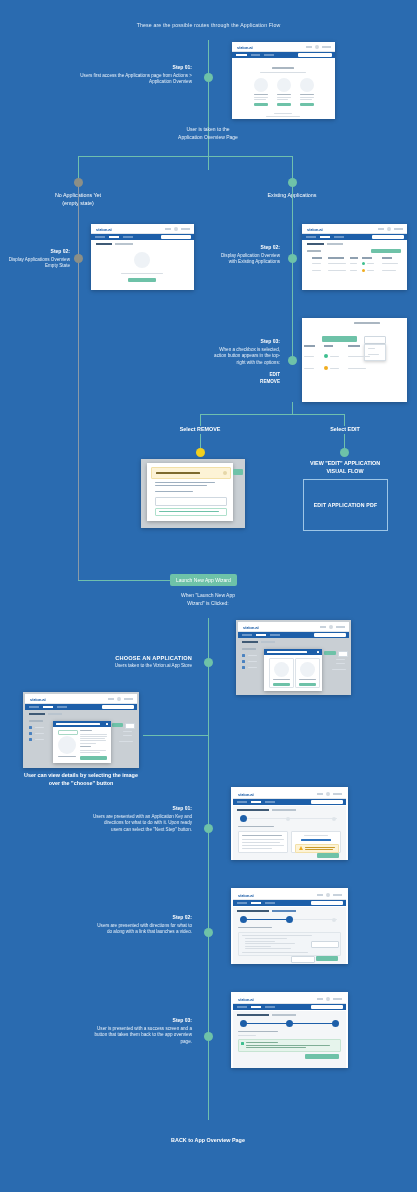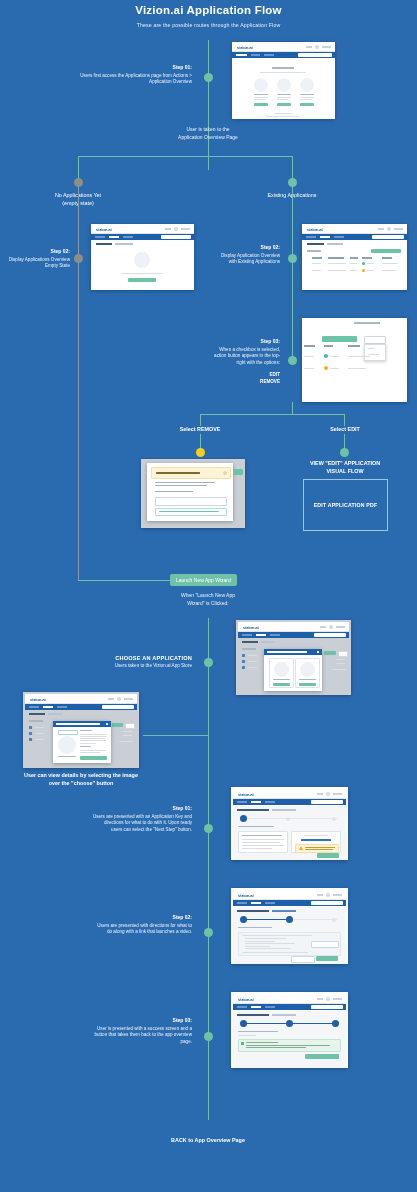--- a/index.html
+++ b/index.html
@@ -92,21 +92,20 @@
   .succ{position:absolute;background:#e6f4ec;border:1px solid #c6e4d2;border-radius:1px;}
   .dropdown{position:absolute;background:#ffffff;border:1px solid #d5dde4;box-shadow:0 1px 3px rgba(0,0,0,.2);}
   .hdrrow{position:absolute;height:2px;background:#8fa0b0;}
   .tri{position:absolute;width:0;height:0;border-left:2.4px solid transparent;border-right:2.4px solid transparent;border-bottom:4px solid #f0ad20;}
 </style>
 </head>
 <body>
 
 <div class="canvas">
 
-  <div class="doc-title">Vizion.ai Application Flow</div>
   <div class="doc-sub">These are the possible routes through the Application Flow</div>
 
   <div class="vline" style="left:208px;top:40px;height:130px;"></div>
   <div class="node teal" style="left:204px;top:73px;"></div>
 
   <div class="cap right" style="left:70px;top:64px;width:122px;">
     <b>Step 01:</b>
     <span>Users first access the Applications page from Actions &gt; Application Overview</span>
   </div>
 

